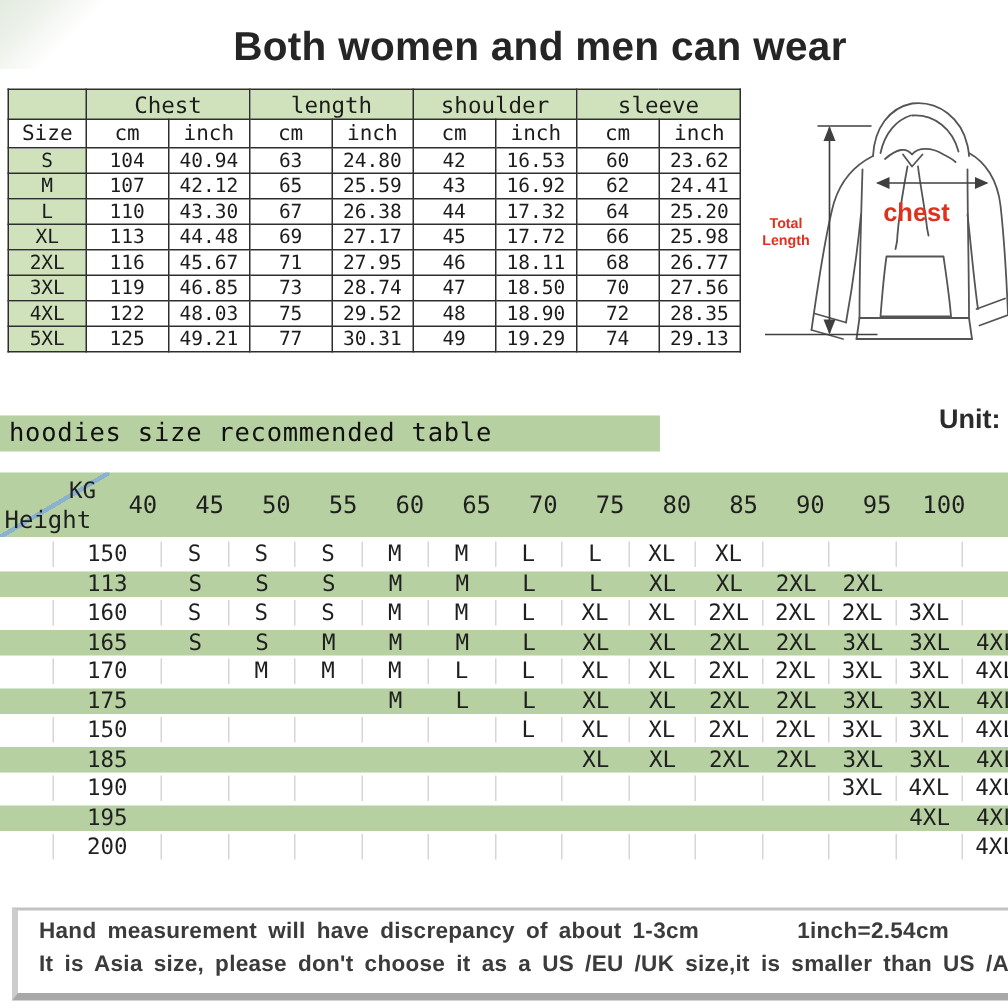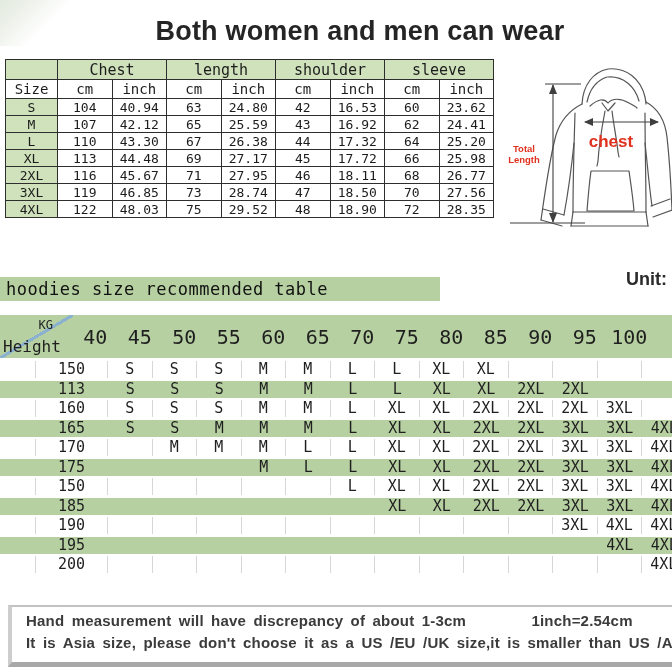--- a/index.html
+++ b/index.html
@@ -34,24 +34,24 @@
   #unit{position:absolute;left:626px;top:269px;width:50px;overflow:hidden;white-space:nowrap;
         font-size:18px;font-weight:bold;color:#2b2b2b;}
 
   
   #rec-table{position:absolute;left:0;top:315px;width:672px;
              font-family:"DejaVu Sans Mono",monospace;color:#1f1f1f;}
   .rhead{display:flex;height:43px;background:#b6d0a1;margin-bottom:3px;}
   .diag{width:73px;flex:none;position:relative;
         background:linear-gradient(to bottom right,rgba(0,0,0,0) calc(50% - 1.5px),
           #8ab1cf calc(50% - 1.5px),#8ab1cf calc(50% + 1.5px),rgba(0,0,0,0) calc(50% + 1.5px));}
-  .kg-lb{position:absolute;top:3px;right:20px;font-size:12px;}
+  .kg-lb{position:absolute;top:3px;right:9px;font-size:15px;}
   .ht-lb{position:absolute;bottom:2px;left:3px;font-size:16px;}
   .wcell{width:44.5px;flex:none;display:flex;align-items:center;justify-content:center;
-         box-sizing:border-box;font-size:20px;}
+         box-sizing:border-box;font-size:16px;}
   .rrow{display:flex;height:17px;margin-bottom:2.5px;padding-left:35px;}
   .rrow.green{background:#b6d0a1;}
   .rcell{width:44.5px;flex:none;text-align:center;font-size:15px;line-height:17px;}
   .hcell{width:73px;flex:none;text-align:center;font-size:15px;line-height:17px;}
   .fcell{width:21px;flex:none;}
   .rrow.white .rcell,.rrow.white .hcell{border-right:1px solid #d6d6d6;box-sizing:border-box;}
   .rrow.white .hcell{border-left:1px solid #d6d6d6;}
 
   
   #footer-box{position:absolute;left:8px;top:605px;width:672px;height:52px;background:#fff;
@@ -175,20 +175,31 @@
         <tr>
           <td class="grn">4XL</td>
           <td>122</td>
           <td>48.03</td>
           <td>75</td>
           <td>29.52</td>
           <td>48</td>
           <td>18.90</td>
           <td>72</td>
           <td>28.35</td>
+        </tr>
+        <tr>
+          <td class="grn">5XL</td>
+          <td>125</td>
+          <td>49.21</td>
+          <td>77</td>
+          <td>30.31</td>
+          <td>49</td>
+          <td>19.29</td>
+          <td>74</td>
+          <td>29.13</td>
         </tr>
       </tbody>
   </table>
 
   <svg id="diagram" viewBox="0 0 177 192" xmlns="http://www.w3.org/2000/svg">
     <g stroke="#555" stroke-width="1.2" fill="none" stroke-linecap="round" stroke-linejoin="round">
 
       <path d="M87,49 C88,30 98,17 113,14 C131,12 146,24 150,42 C150.6,45 151,47 151,49"></path>
       <path d="M92,47 C95,33 103,25 112,22"></path>
       <path d="M113,22 C128,21 140,31 144,46"></path>

